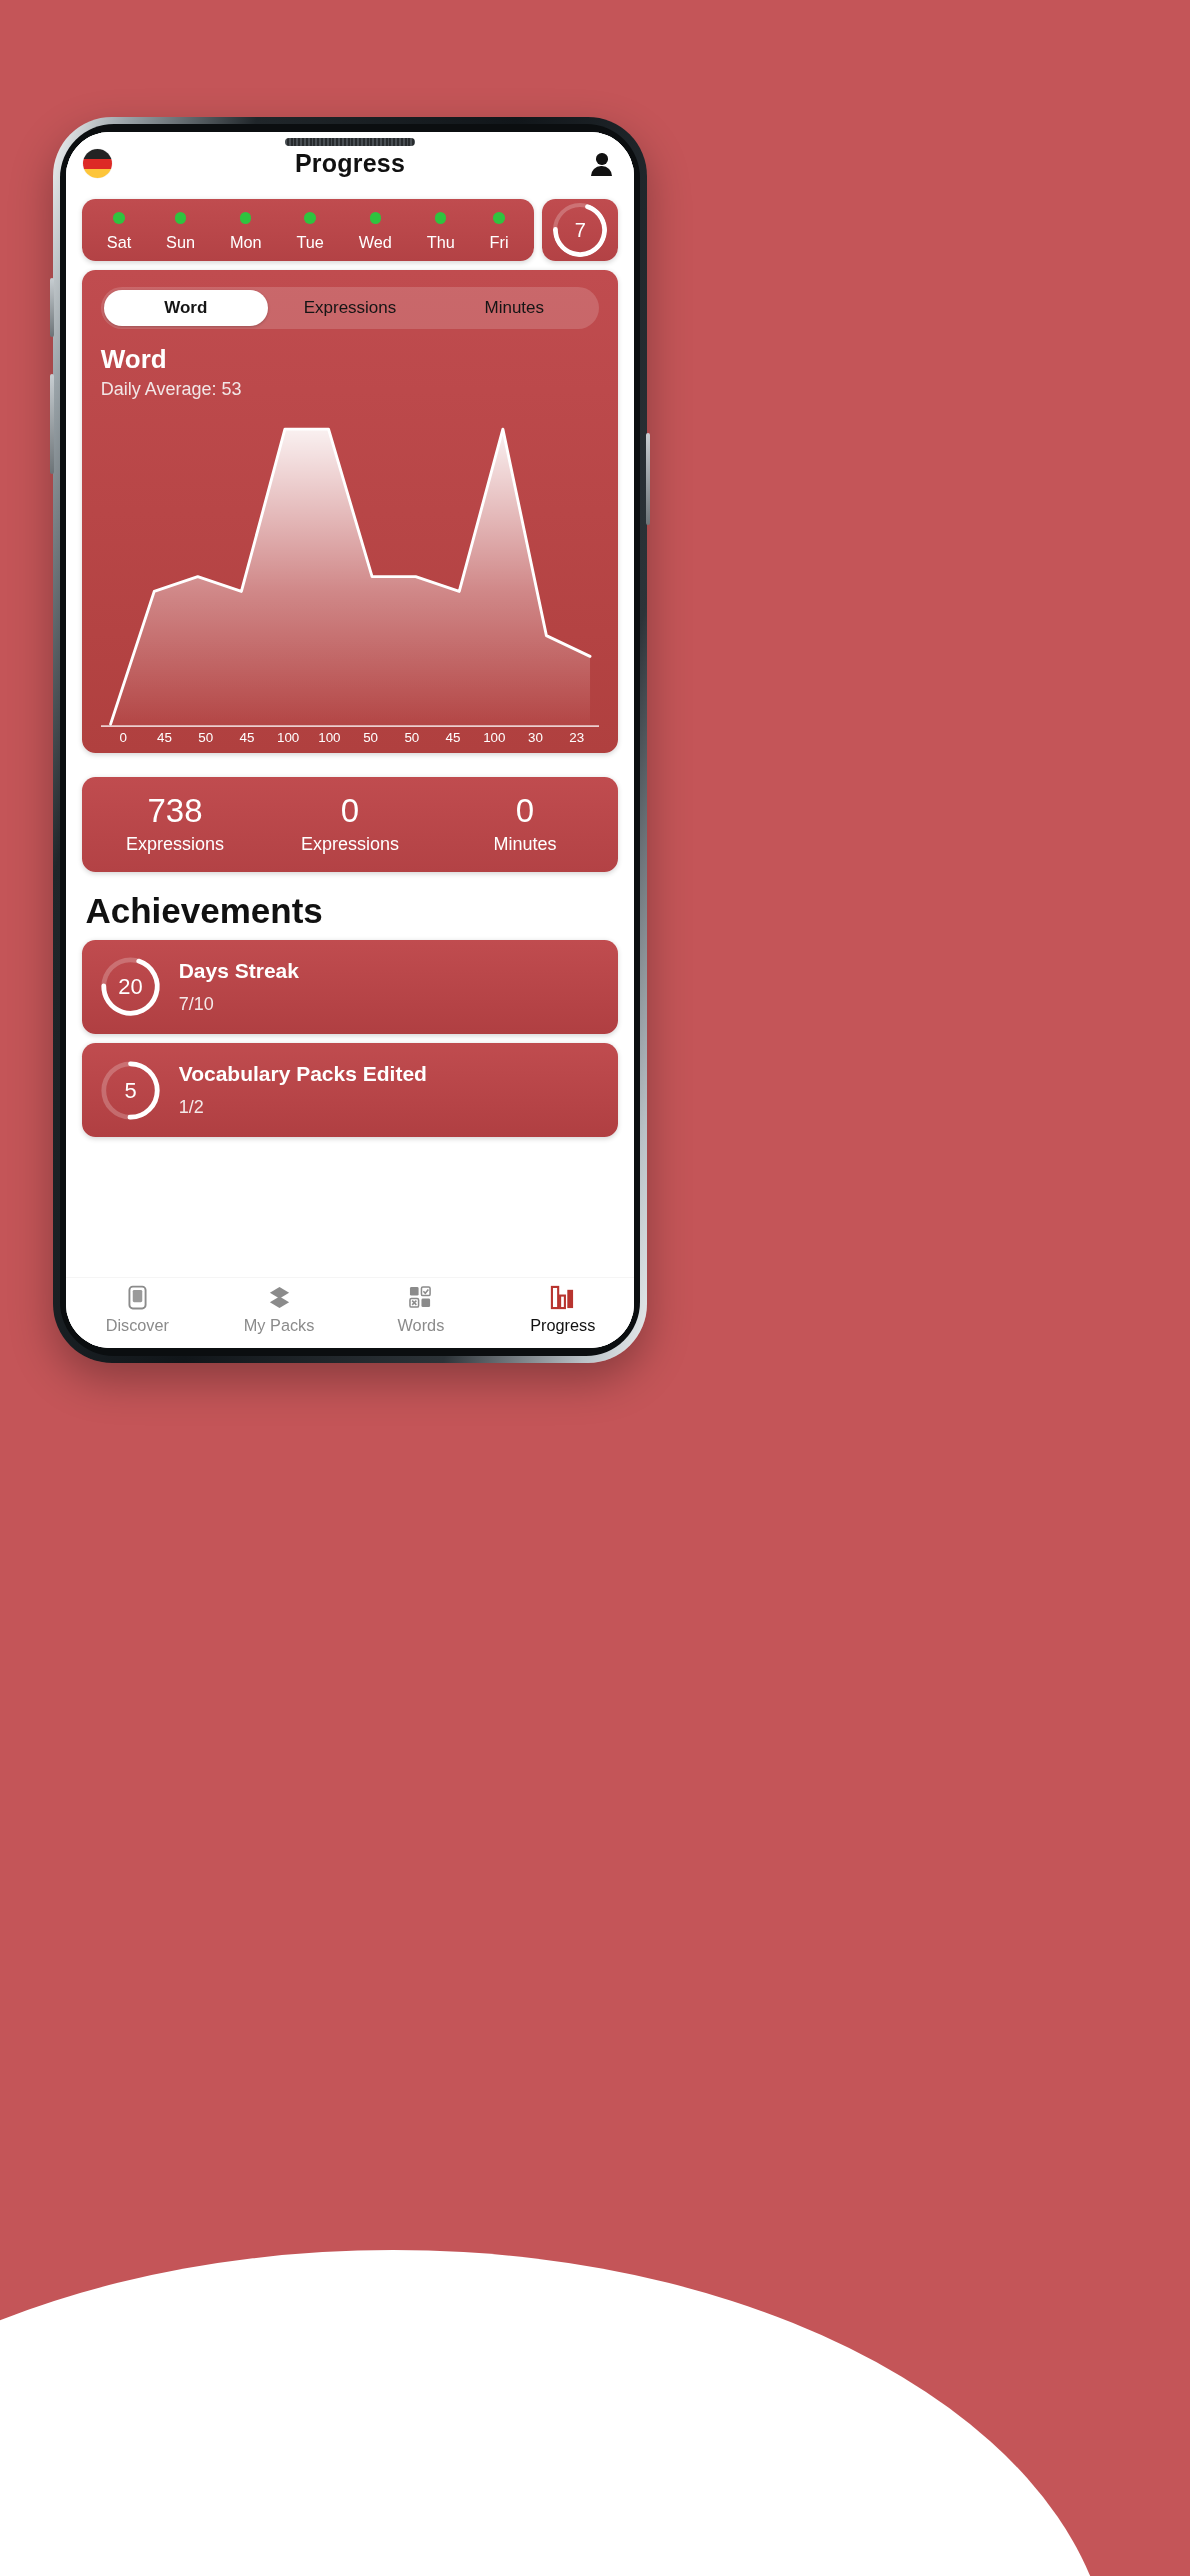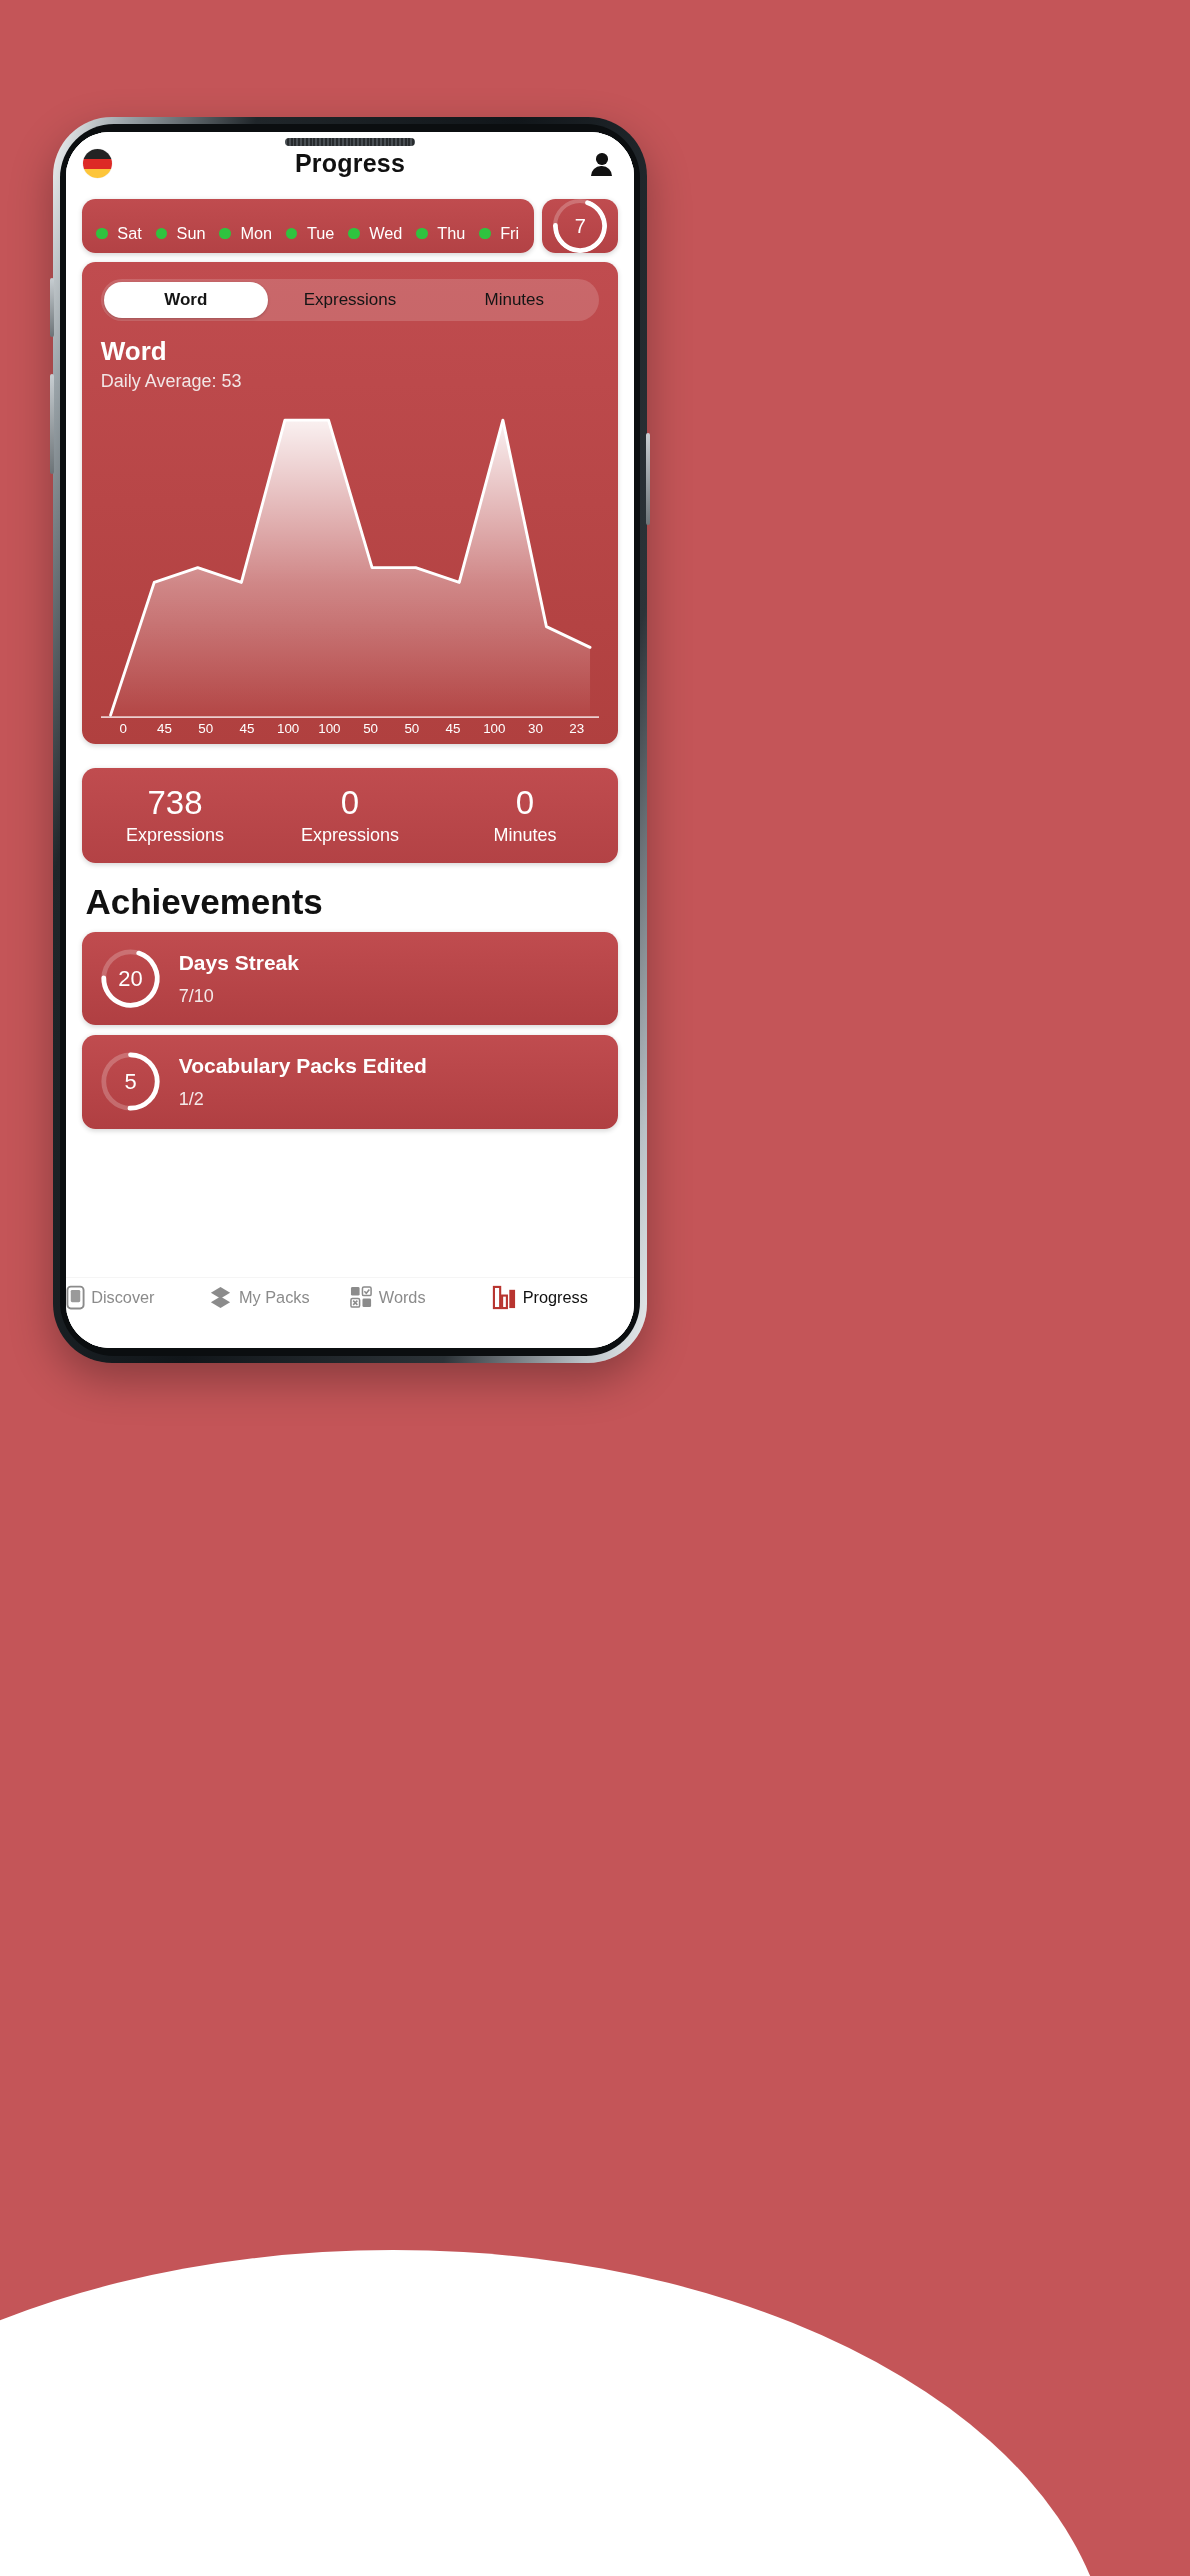--- a/index.html
+++ b/index.html
@@ -179,21 +179,21 @@
     background: linear-gradient(180deg,#c04c4f 0%, #b34245 100%);
     border-radius: 13.4px;
     padding: 13.4px 7.7px 11.5px;
     display: flex;
     justify-content: space-around;
     align-items: flex-end;
     box-shadow: 0 1.9px 4.8px rgba(0,0,0,.16);
   }
   .day {
     display: flex;
-    flex-direction: row;
+    flex-direction: column;
     align-items: center;
     gap: 9.6px;
     min-width: 0;
   }
   .day-dot {
     width: 11.5px; height: 11.5px;
     border-radius: 50%;
     background: #2fc33f;
   }
   .day-label {
@@ -362,21 +362,21 @@
     display: flex;
     align-items: flex-start;
     padding-top: 7.7px;
     border-top: 1px solid rgba(0,0,0,.04);
     position: relative;
     z-index: 4;
   }
   .navitem {
     flex: 1 1 0;
     display: flex;
-    flex-direction: row;
+    flex-direction: column;
     align-items: center;
     gap: 5.8px;
     cursor: pointer;
   }
   .navicon { height: 25px; display: flex; align-items: center; }
   .navlabel { font-size: 16.3px; color: #8b8b8b; }
   .navitem.active .navlabel { color: #111111; }
 </style>
 </head>
 <body>

